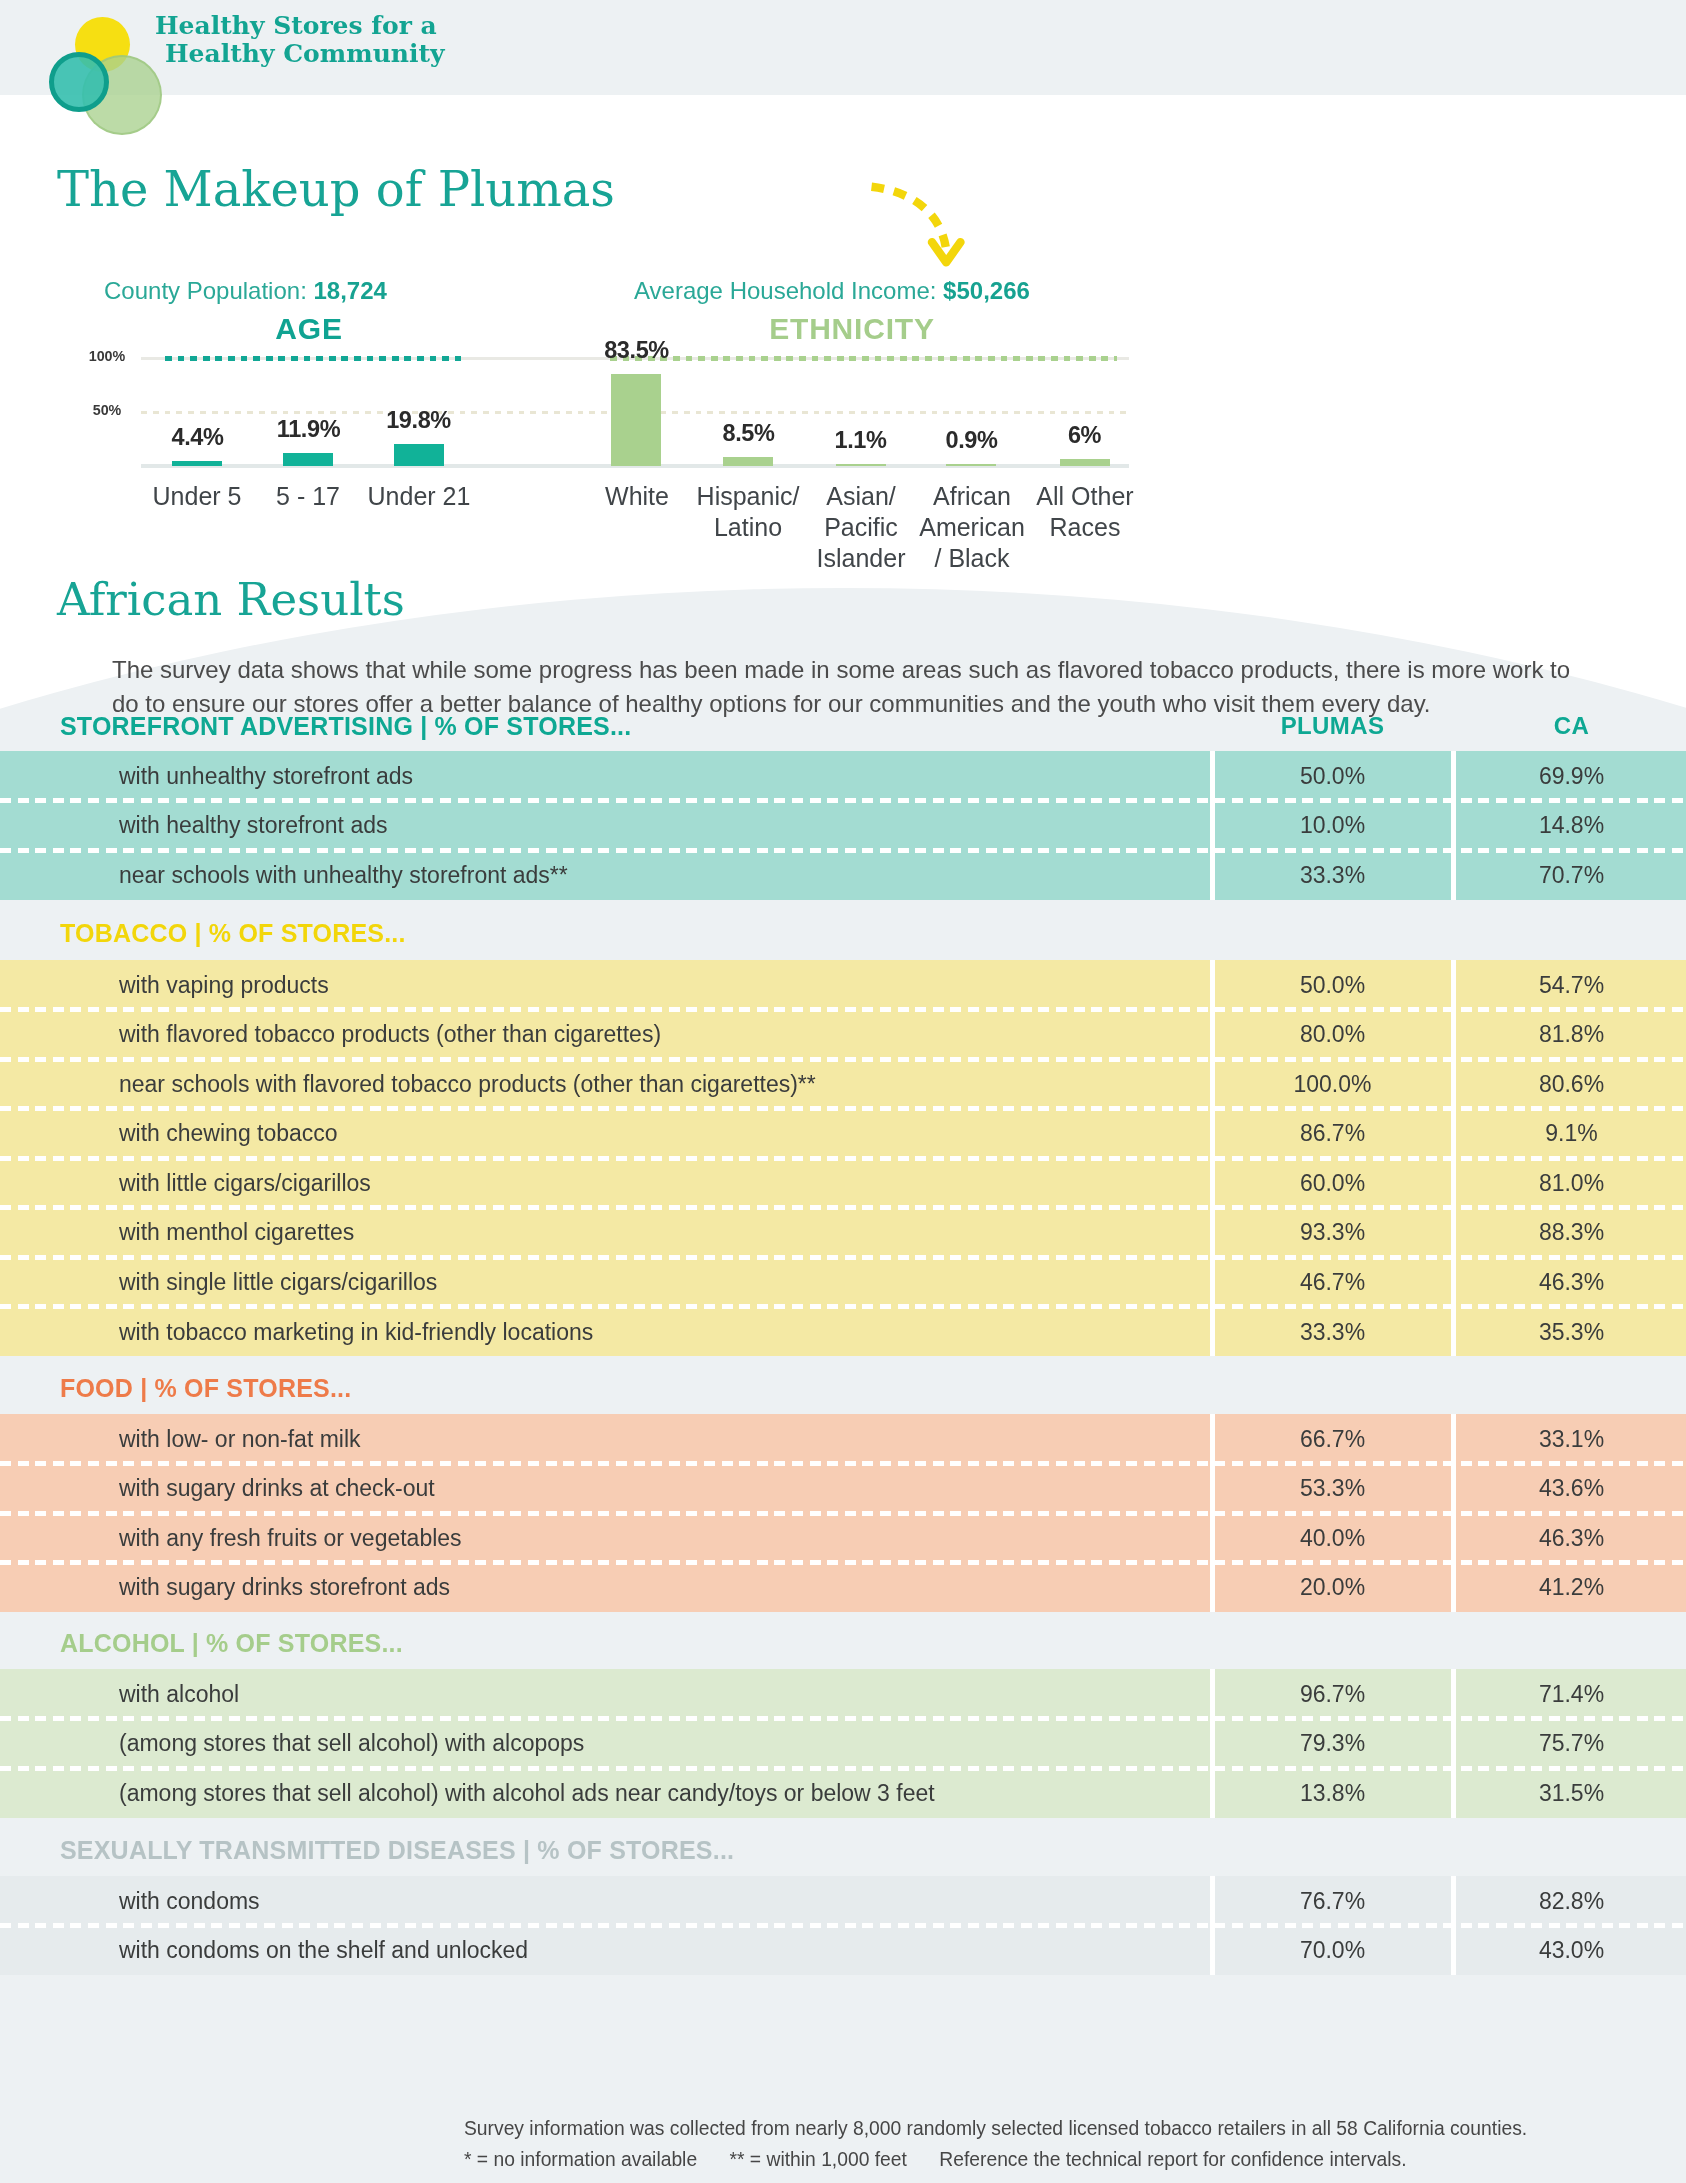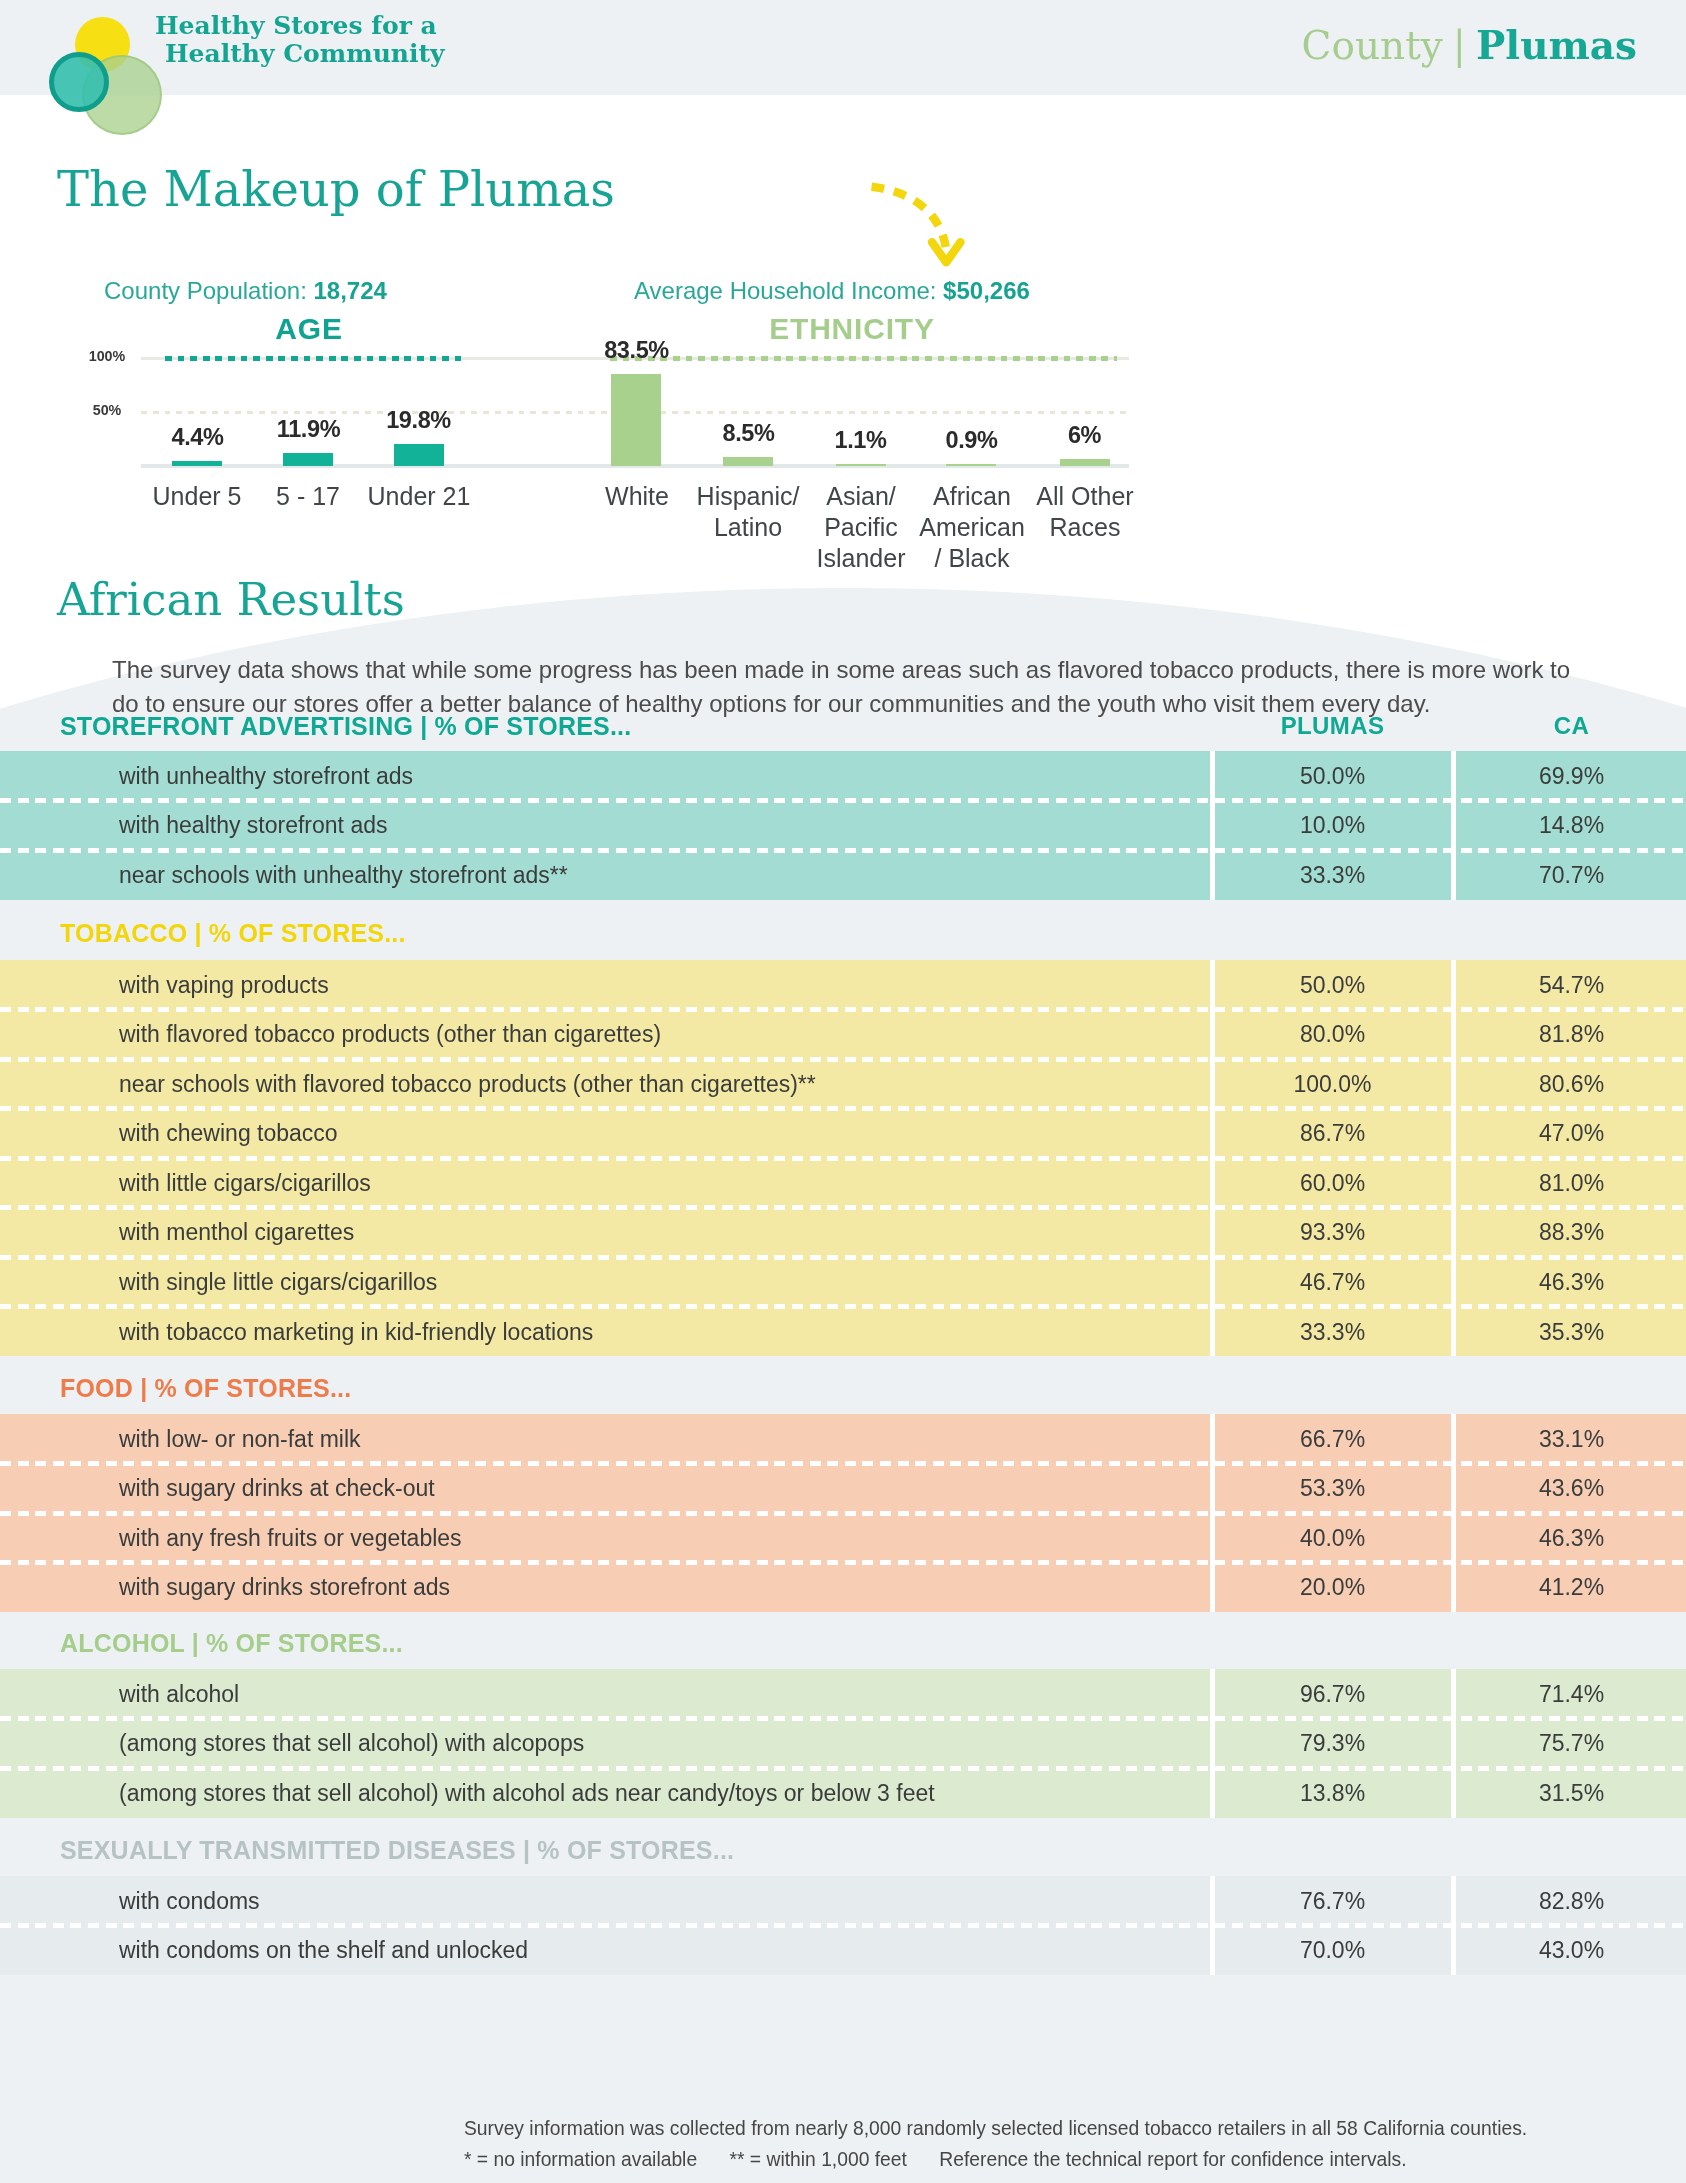--- a/index.html
+++ b/index.html
@@ -53,23 +53,20 @@
 
   <div class="abs" id="arc-bg"></div>
 
   <div class="abs" id="header-band"></div>
   <div class="abs logo-circle" style="left:75px;top:17px;width:55px;height:55px;background:#f6df12;"></div>
   <div class="abs logo-circle" style="left:82px;top:55px;width:76px;height:76px;background:rgba(169,209,142,0.78);border:2.5px solid rgba(150,195,120,0.6);"></div>
   <div class="abs logo-circle" style="left:49px;top:52px;width:50px;height:50px;background:rgba(53,191,174,0.9);border:5px solid #0f9e8c;"></div>
   <div class="abs" id="brand">
     <div class="l1">Healthy Stores for a</div>
     <div class="l2">Healthy Community</div>
-  </div>
-  <div class="abs" id="county-head">
-    <span class="county">County</span><span class="divider">|</span><span class="plumas">Plumas</span>
   </div>
 
   <div class="abs" id="makeup-title">The Makeup of Plumas</div>
   <svg class="abs" style="left:863px;top:175px;" width="106" height="94" viewBox="0 0 126 112">
     <path d="M10 14 C 62 20, 94 48, 99 90" fill="none" stroke="#f3d60b" stroke-width="10" stroke-dasharray="15 12"></path>
     <path d="M82 80 L99 104 L116 80" fill="none" stroke="#f3d60b" stroke-width="10" stroke-linecap="round" stroke-linejoin="round"></path>
   </svg>
   <div class="abs" id="stat-pop">
     <span>County Population:</span>
     <span class="stat-val">18,724</span>
@@ -155,21 +152,21 @@
         <div class="row-label" style="top: 61px;">with flavored tobacco products (other than cigarettes)</div>
         <div class="cell-val" style="left: 1240px; top: 61px;">80.0%</div>
         <div class="cell-val" style="left: 1479px; top: 61px;">81.8%</div>
         <div class="hsep" style="top: 97px;"></div>
         <div class="row-label" style="top: 111px;">near schools with flavored tobacco products (other than cigarettes)**</div>
         <div class="cell-val" style="left: 1240px; top: 111px;">100.0%</div>
         <div class="cell-val" style="left: 1479px; top: 111px;">80.6%</div>
         <div class="hsep" style="top: 146px;"></div>
         <div class="row-label" style="top: 160px;">with chewing tobacco</div>
         <div class="cell-val" style="left: 1240px; top: 160px;">86.7%</div>
-        <div class="cell-val" style="left: 1479px; top: 160px;">47.0%</div>
+        <div class="cell-val" style="left: 1479px; top: 160px;">9.1%</div>
         <div class="hsep" style="top: 196px;"></div>
         <div class="row-label" style="top: 210px;">with little cigars/cigarillos</div>
         <div class="cell-val" style="left: 1240px; top: 210px;">60.0%</div>
         <div class="cell-val" style="left: 1479px; top: 210px;">81.0%</div>
         <div class="hsep" style="top: 245px;"></div>
         <div class="row-label" style="top: 259px;">with menthol cigarettes</div>
         <div class="cell-val" style="left: 1240px; top: 259px;">93.3%</div>
         <div class="cell-val" style="left: 1479px; top: 259px;">88.3%</div>
         <div class="hsep" style="top: 295px;"></div>
         <div class="row-label" style="top: 309px;">with single little cigars/cigarillos</div>

